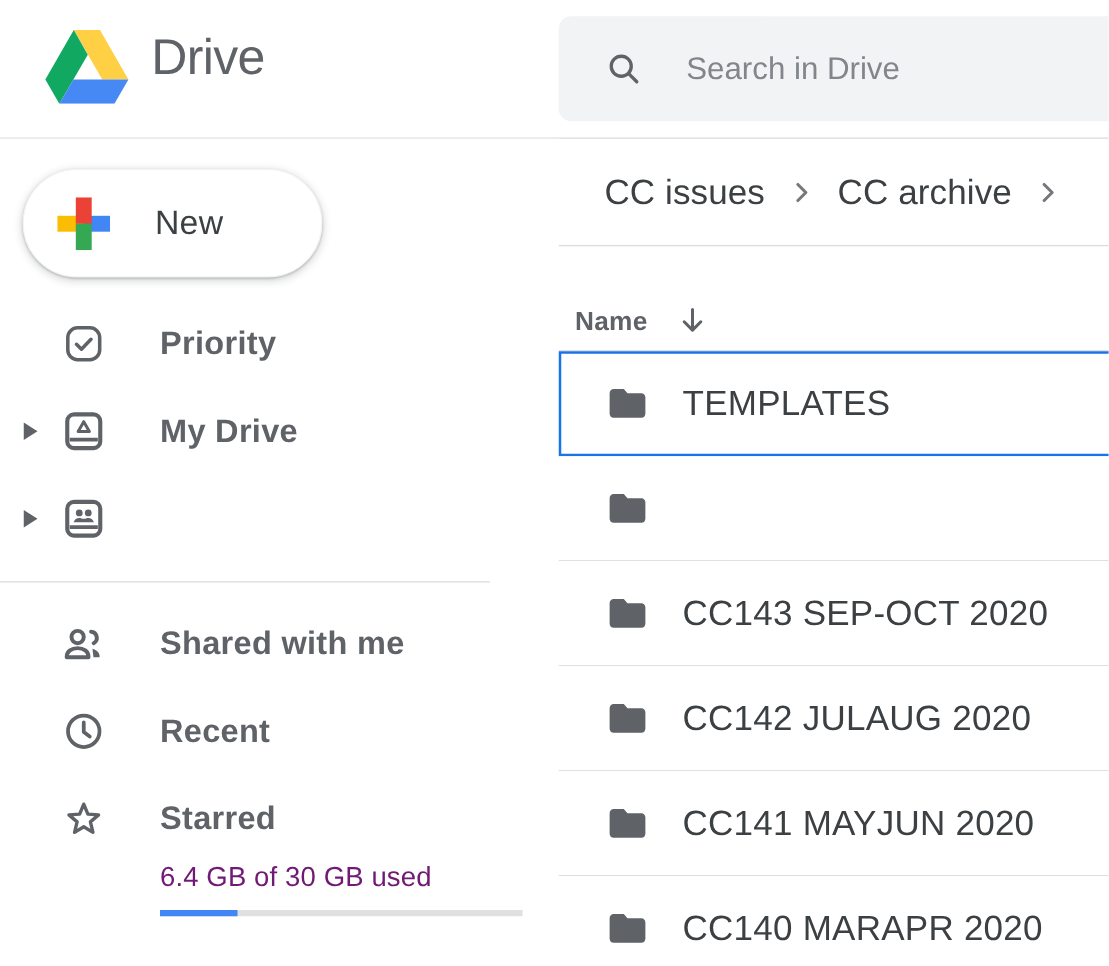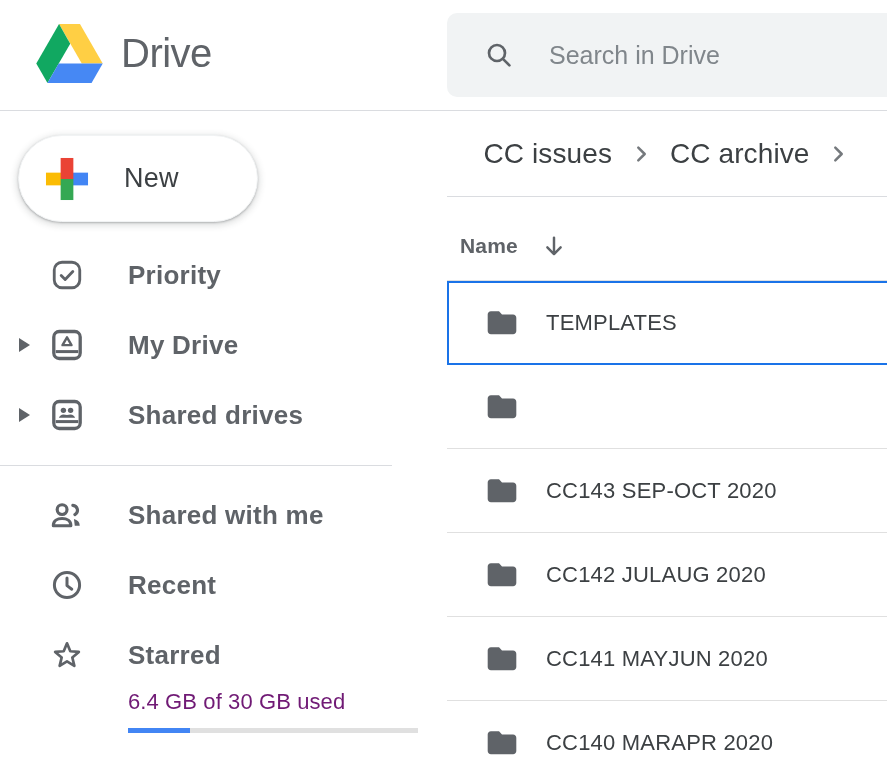--- a/index.html
+++ b/index.html
@@ -18,21 +18,20 @@
     position: absolute;
     left: 0; top: 0;
     width: 100%; height: 110px;
     background: #fff;
     border-bottom: 1px solid #dadce0;
   }
   .logo-area {
     position: absolute;
     left: 36px; top: 24px;
     display: flex;
-    align-items: center;
     cursor: pointer;
   }
   .logo-area svg { display: block; }
   .wordmark {
     margin-left: 18px;
     font-size: 40px;
     color: #5f6368;
     letter-spacing: -0.5px;
   }
   .searchbar {
@@ -185,21 +184,21 @@
     position: absolute;
     left: 447px; top: 196px;
     right: 0; height: 1px;
     background: #dadce0;
   }
   .list-header {
     position: absolute;
     left: 460px; top: 222px;
     height: 48px;
     display: flex;
-    align-items: center;
+    align-items: flex-end;
     cursor: pointer;
   }
   .list-header .col-label {
     font-size: 21px;
     font-weight: 600;
     color: #5f6368;
     letter-spacing: 0.2px;
   }
   .list-header .sort-icon { margin-left: 22px; display: flex; }
 
@@ -224,21 +223,21 @@
     border: 2px solid #1a73e8;
     padding-left: 36px;
   }
   .file-row .folder-box {
     width: 34px; height: 30px;
     display: flex; align-items: center; justify-content: center;
     flex: 0 0 auto;
   }
   .file-row .row-label {
     margin-left: 27px;
-    font-size: 22px;
+    font-size: 28px;
     color: #3c4043;
     letter-spacing: 0.2px;
     white-space: nowrap;
   }
 </style>
 </head>
 <body>
 
 <div id="app">
 
@@ -300,21 +299,20 @@
       <span class="expand-arrow"></span>
       <span class="icon-box">
         <svg width="36" height="36" viewBox="0 0 24 24">
           <rect x="3.2" y="3" width="17.6" height="18" rx="3.6" fill="none" stroke="#5f6368" stroke-width="2.2"></rect>
           <line x1="4.5" y1="16.4" x2="19.5" y2="16.4" stroke="#5f6368" stroke-width="2"></line>
           <circle cx="9.6" cy="8.9" r="1.8" fill="#5f6368"></circle>
           <circle cx="14.4" cy="8.9" r="1.8" fill="#5f6368"></circle>
           <path d="M6.6 13.9c.4-1.5 1.7-2.3 3-2.3.8 0 1.6.4 2.4.4s1.6-.4 2.4-.4c1.3 0 2.6.8 3 2.3z" fill="#5f6368"></path>
         </svg>
       </span>
-      <span class="nav-label">Shared drives</span>
     </div>
 
     <div class="side-divider"></div>
 
     <div class="nav-item" style="top:369px">
       <span class="icon-box">
         <svg width="38" height="38" viewBox="0 0 24 24">
           <circle cx="8.9" cy="8.6" r="3.1" fill="none" stroke="#5f6368" stroke-width="2"></circle>
           <path d="M3.4 18.5c0-2.7 2.5-4.3 5.5-4.3s5.5 1.6 5.5 4.3v.3H3.4z" fill="none" stroke="#5f6368" stroke-width="2" stroke-linejoin="round"></path>
           <path d="M15.7 5.9a3.1 3.1 0 011.3 5.8" fill="none" stroke="#5f6368" stroke-width="2" stroke-linecap="round"></path>

